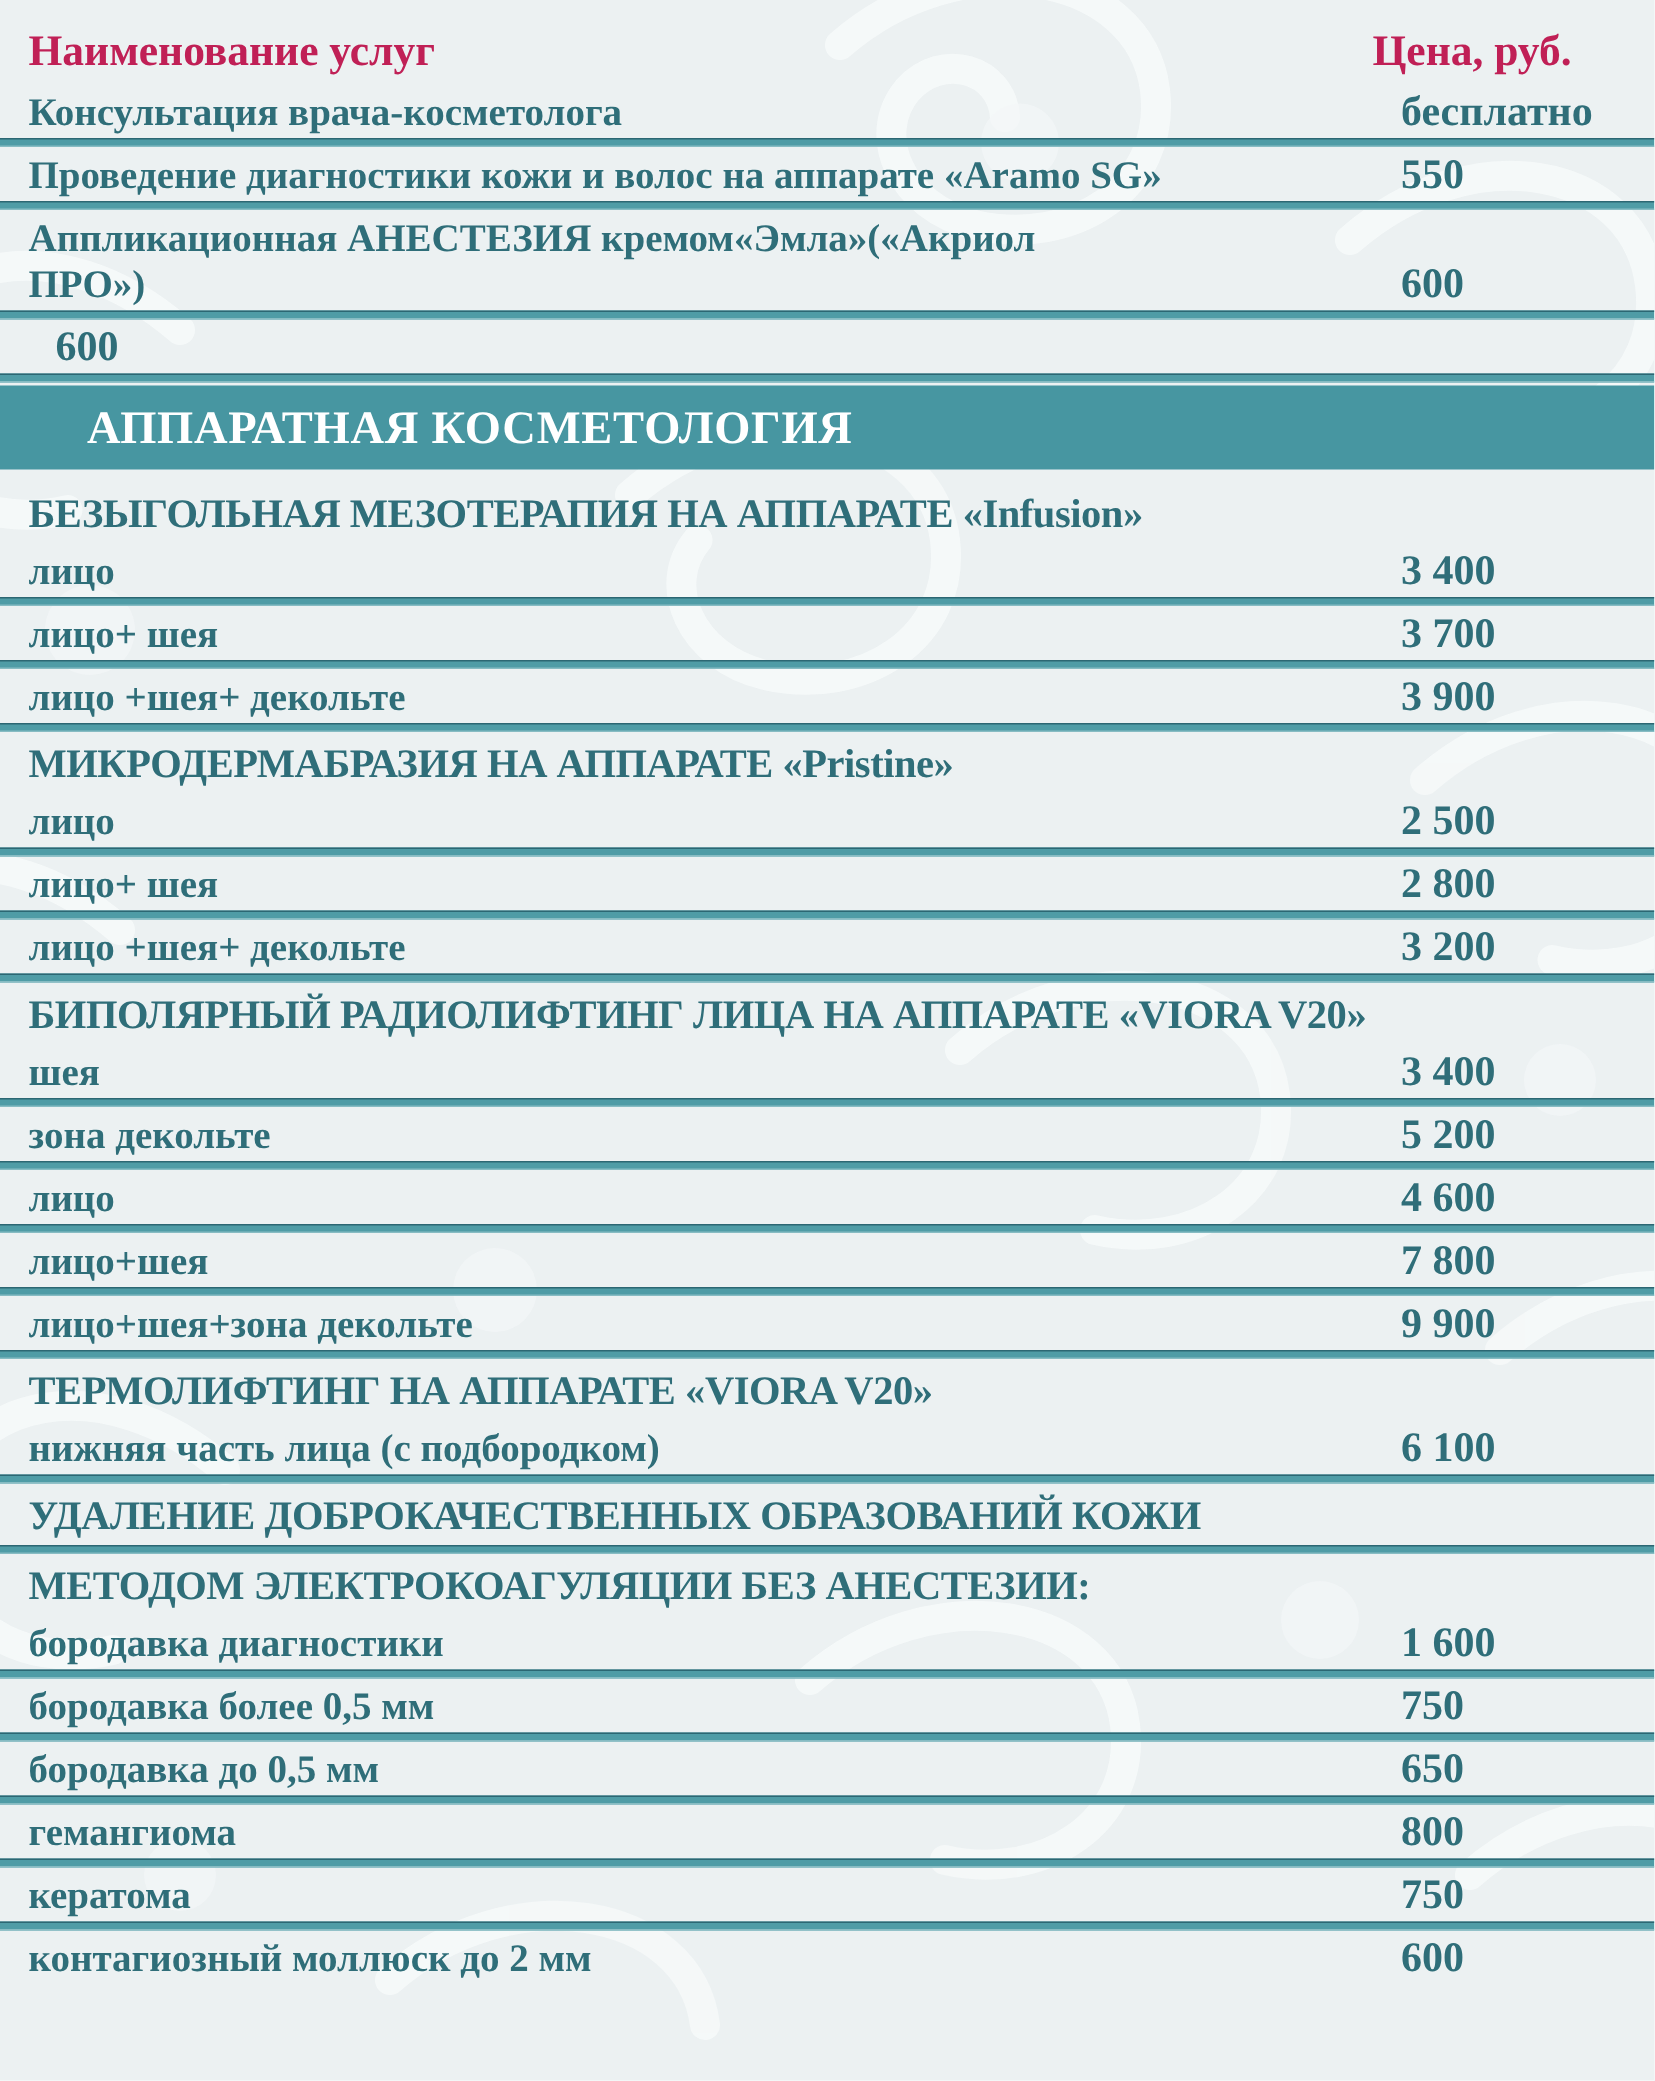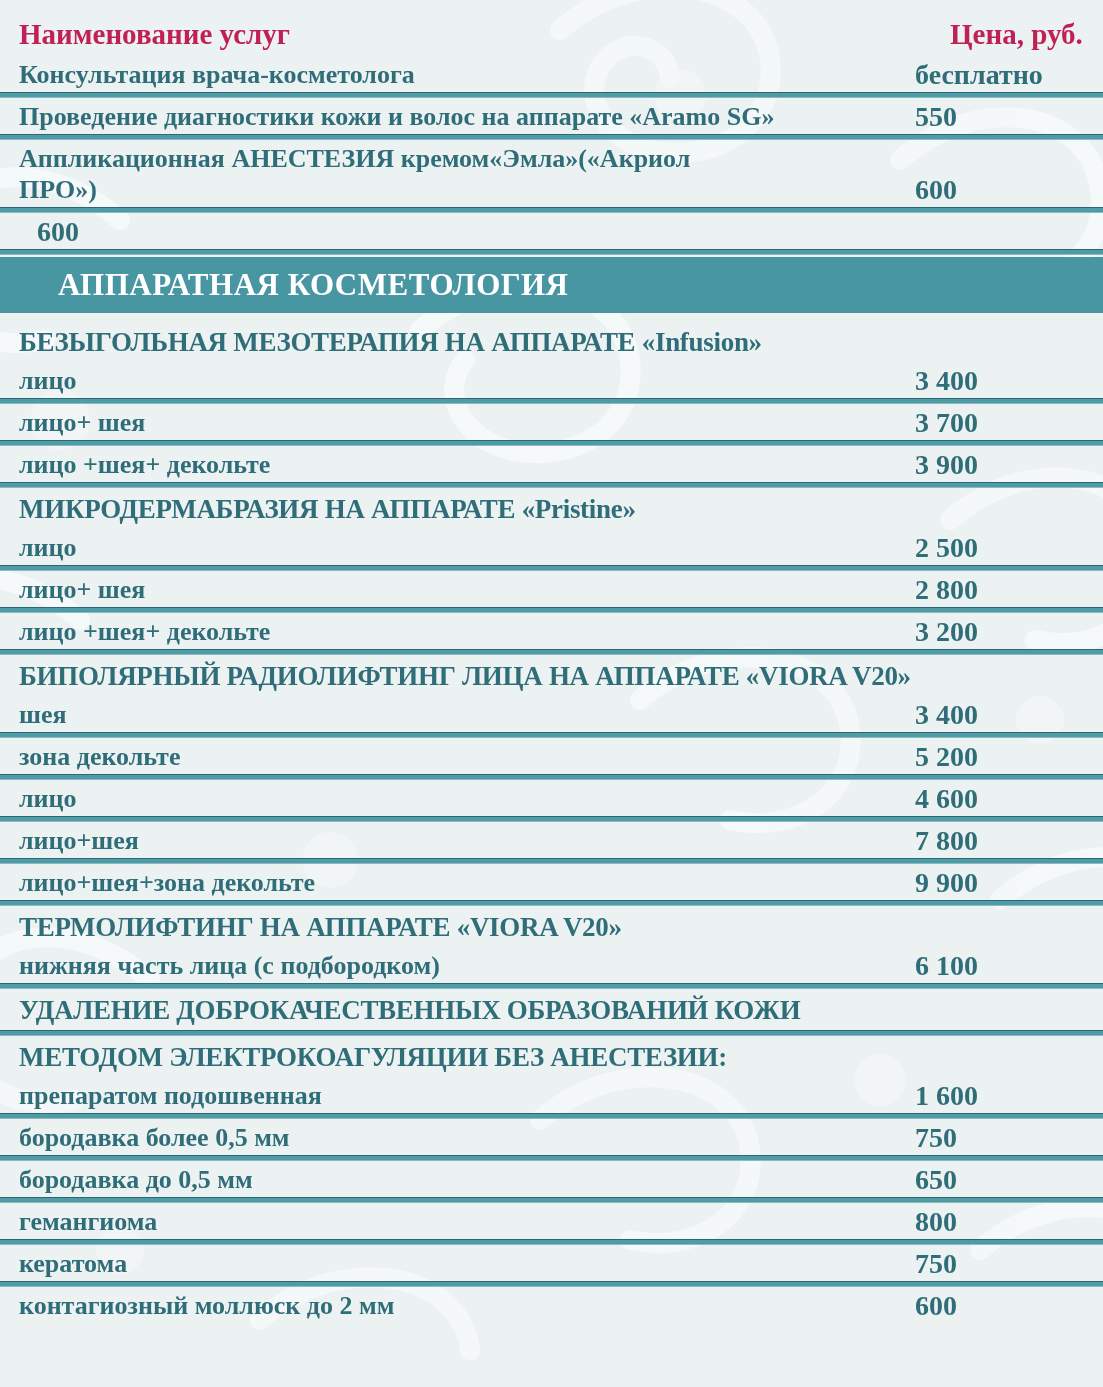--- a/index.html
+++ b/index.html
@@ -8,26 +8,26 @@
     width:1103px; height:1387px;
     background:#ecf1f2;
     overflow:hidden;
     font-family:"Liberation Serif", serif;
     color:#2f6e79;
   }
   .bg-pattern { position:absolute; top:0; left:0; width:1103px; height:1387px; pointer-events:none; }
   .content { position:relative; }
 
   
-  .row { display:flex; align-items:flex-end; padding-left:19px; }
+  .row { display:flex; align-items:flex-end; padding-left:19px;gap:19px; }
   .name-col { flex:0 0 878px; white-space:pre-line; }
   .price-col { flex:1 1 auto; padding-left:18px; }
 
   
-  .table-header { display:flex; padding:16px 0 4px 19px;gap:35px; }
+  .table-header { display:flex; padding:16px 0 4px 19px; }
   .table-header .name-col, .table-header .price-col {
     color:#c02056; font-weight:bold; font-size:29px; line-height:36px;
   }
   .table-header .name-col { flex:0 0 878px; }
   .table-header .price-col { padding-left:18px; }
 
   
   .intro .row { padding-top:4px; padding-bottom:2px; }
   .intro .name-col { font-weight:bold; font-size:27px; line-height:38px; }
   .intro .price-col { font-weight:bold; font-size:28px; line-height:38px; }
@@ -277,21 +277,21 @@
         <div class="line subheader">
           <div class="row">
             <span class="name-col">МЕТОДОМ ЭЛЕКТРОКОАГУЛЯЦИИ БЕЗ АНЕСТЕЗИИ:</span>
 
           </div>
 
         </div>
 
         <div class="line service">
           <div class="row">
-            <span class="name-col">препаратом подошвенная</span>
+            <span class="name-col">бородавка диагностики</span>
             <span class="price-col">1 600</span>
           </div>
           <div class="sep"></div>
         </div>
 
         <div class="line service">
           <div class="row">
             <span class="name-col">бородавка более 0,5 мм</span>
             <span class="price-col">750</span>
           </div>

